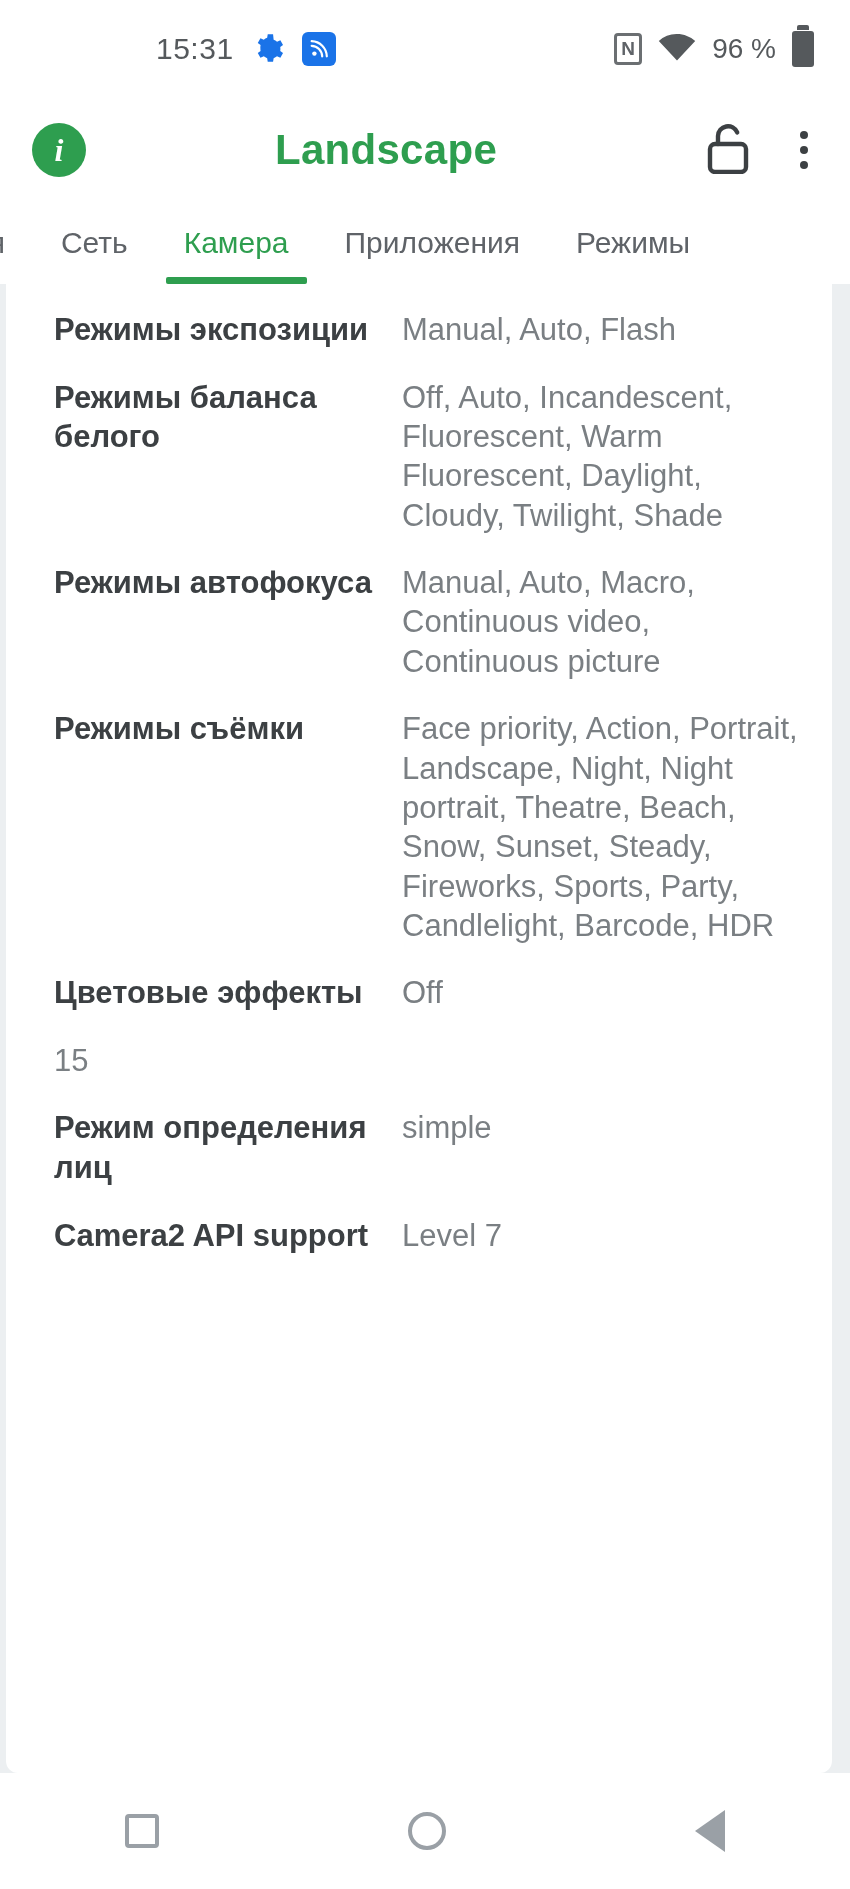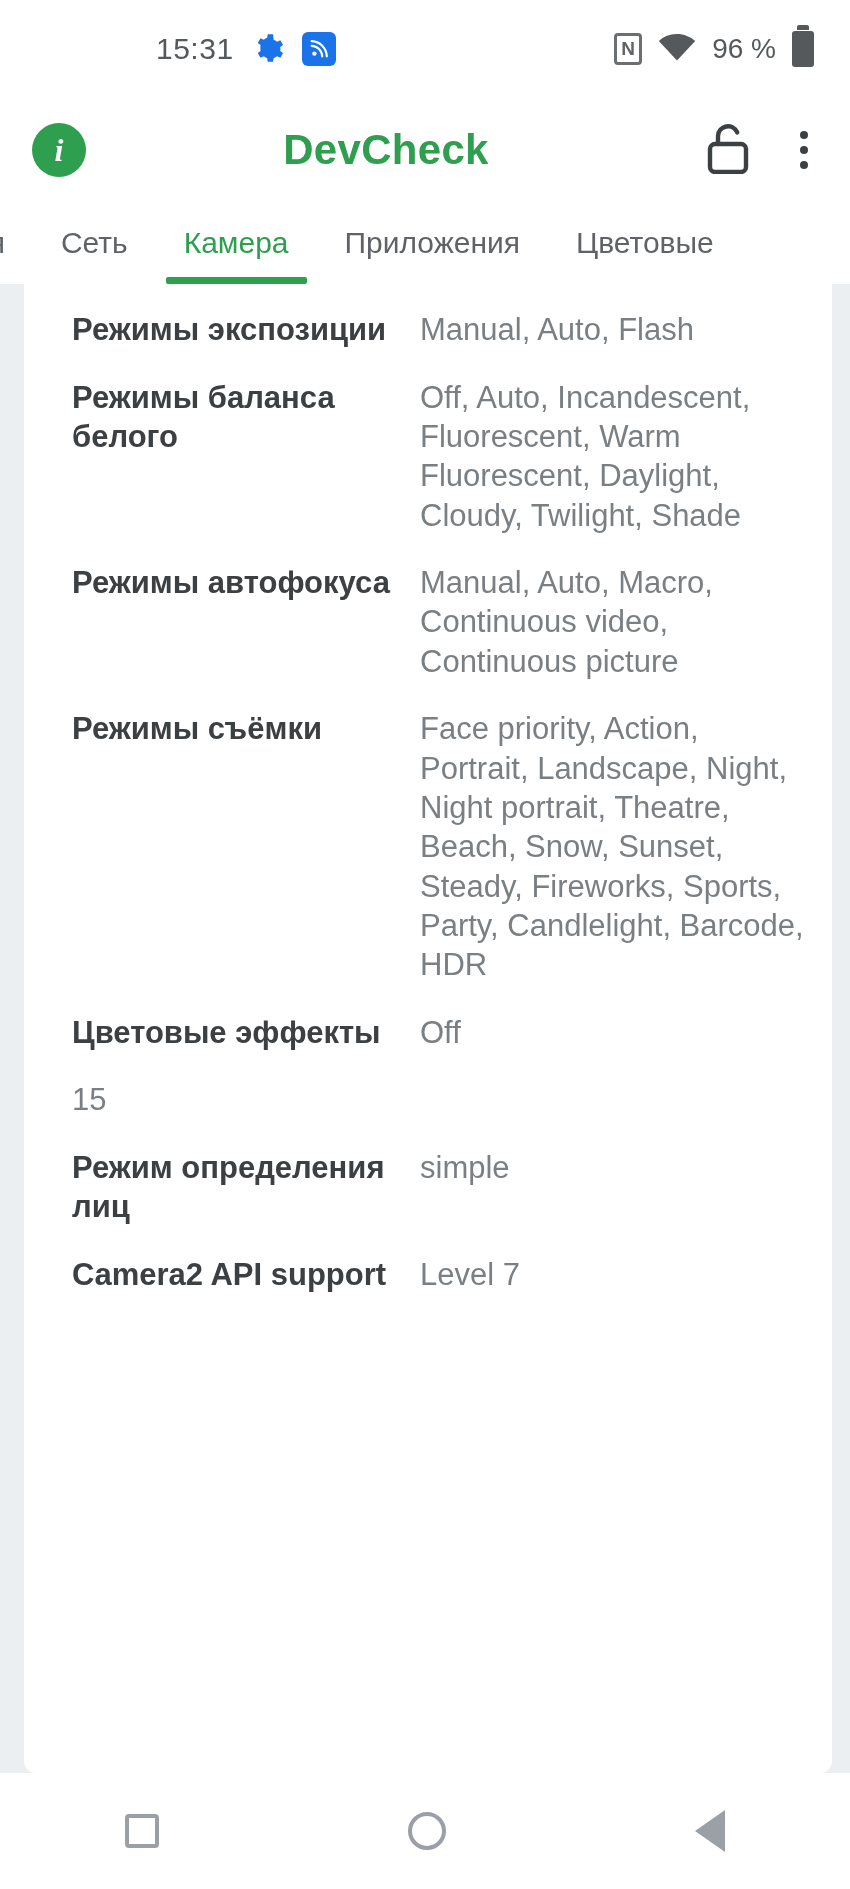--- a/index.html
+++ b/index.html
@@ -152,21 +152,21 @@
     left: 10px; right: 10px; bottom: 0;
     height: 7px;
     background: #2e9e4f;
     border-radius: 2px;
   }
 
   
   .content-wrap {
     flex: 1 1 auto;
     background: #eceff1;
-    padding: 0 18px 0 24px;
+    padding: 0 18px 0 6px;
     overflow: hidden;
     position: relative;
   }
   .card {
     background: #fff;
     border-radius: 0 0 12px 12px;
     height: 100%;
     padding: 0 0 0 0;
     overflow: hidden;
   }
@@ -249,21 +249,21 @@
           <path fill="#55595c" d="M12 17.5L.5 5.2A16.4 16.4 0 0112 .8c4.4 0 8.4 1.7 11.5 4.4L12 17.5z"></path>
         </svg>
       </span>
       <span class="sb-batterytext">96 %</span>
       <span class="battery-icon"></span>
     </div>
   </div>
 
   <div class="appbar">
     <span class="info-badge">i</span>
-    <span class="app-title">DevCheck</span>
+    <span class="app-title">Landscape</span>
     <span class="lock-icon">
       <svg width="44" height="52" viewBox="0 0 22 26">
         <rect x="2" y="11" width="18" height="14" rx="2.5" fill="none" stroke="#3c4043" stroke-width="2.2"></rect>
         <path d="M6 11V7a5 5 0 019.6-1.8" fill="none" stroke="#3c4043" stroke-width="2.2" stroke-linecap="round"></path>
       </svg>
     </span>
     <span class="menu-dots">
       <i></i>
       <i></i>
       <i></i>
@@ -277,21 +277,21 @@
     <div class="tab">
       <span>Сеть</span>
     </div>
     <div class="tab active">
       <span>Камера</span>
     </div>
     <div class="tab">
       <span>Приложения</span>
     </div>
     <div class="tab">
-      <span>Цветовые</span>
+      <span>Режимы</span>
     </div>
   </div>
 
   <div class="content-wrap">
     <div class="card">
       <div class="rows">
 
         <div class="row">
           <div class="key">Режимы экспозиции</div>
           <div class="val">Manual, Auto, Flash</div>

